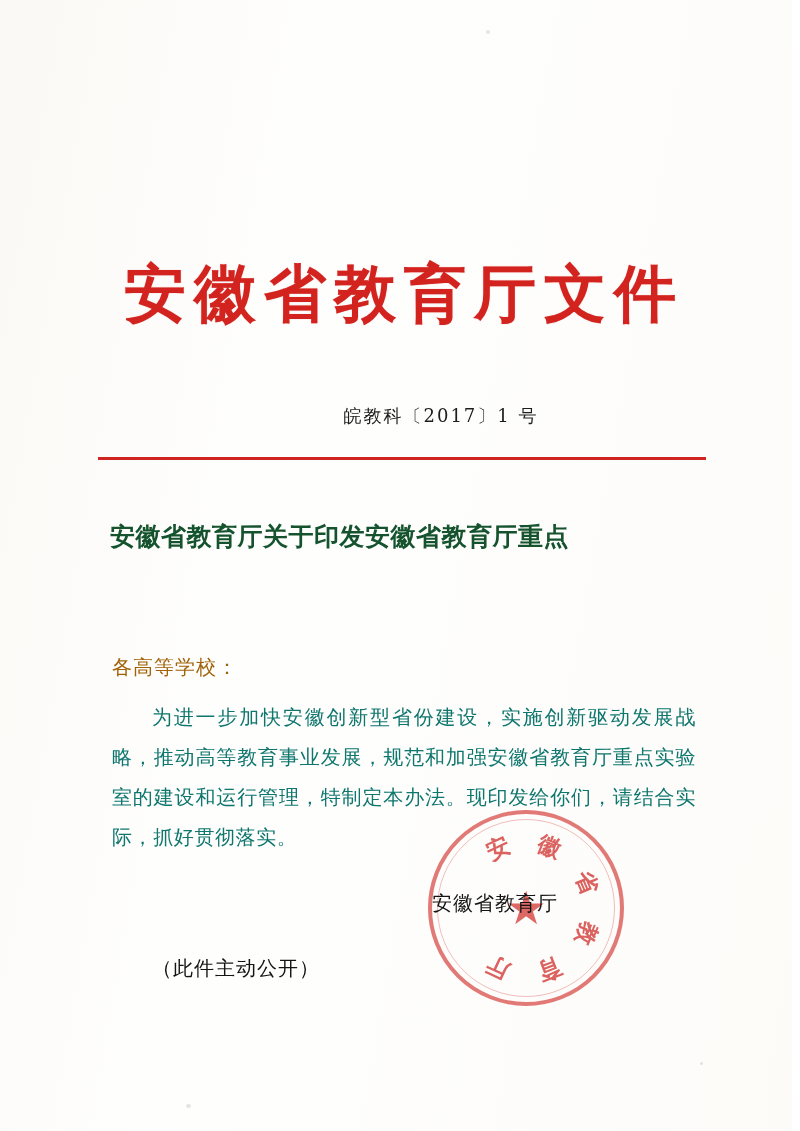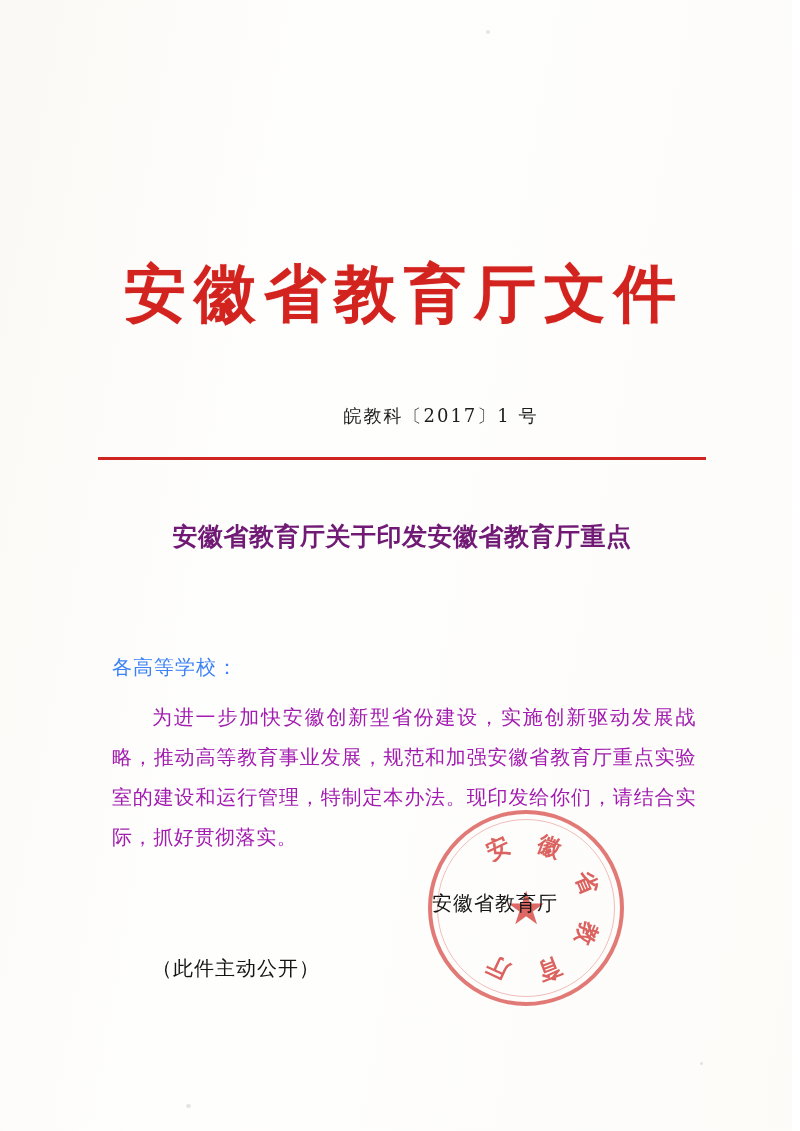--- a/index.html
+++ b/index.html
@@ -76,47 +76,46 @@
     height: 3px;
     background: #cf2420;
   }
 
   
   .doc-title {
     position: absolute;
     top: 515px;
     left: 110px;
     width: 584px;
-    text-align: center;
-    color: #701a75;
+    color: #14532d;
     font-weight: bold;
     font-size: 25px;
     line-height: 1.75;
     letter-spacing: 0.5px;
     font-family: "DejaVu Serif", "Liberation Serif", serif;
   }
   .doc-title .tline { display: block; white-space: nowrap; }
 
   
   .salutation {
     position: absolute;
     top: 654px;
     left: 112px;
     font-size: 20px;
-    color: #3b82f6;
+    color: #a16207;
     letter-spacing: 1px;
   }
 
   .body-text {
     position: absolute;
     top: 697px;
     left: 112px;
     width: 584px;
     font-size: 20px;
-    color: #a21caf;
+    color: #0f766e;
     line-height: 40px;
     letter-spacing: 0.6px;
     text-align: justify;
   }
   .body-text p {
     margin: 0;
     text-indent: 2em;
   }
 
   

